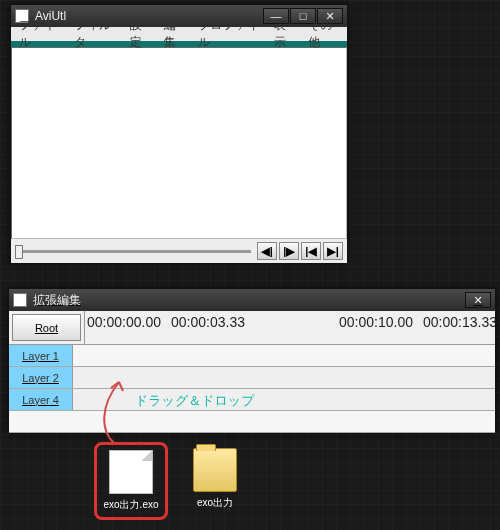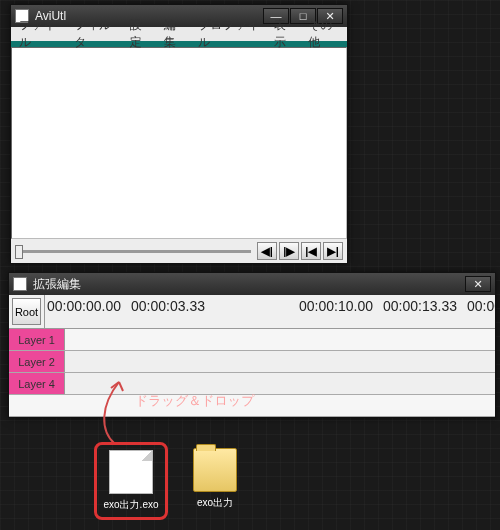--- a/index.html
+++ b/index.html
@@ -81,45 +81,45 @@
   }
   .btnrow { display:flex; gap:2px; }
   .playbtn {
     width:20px;height:18px;
     background:linear-gradient(#fafafa,#d4d4d4);
     border:1px solid #888;
     display:flex;align-items:center;justify-content:center;
     font-size:11px; font-weight:bold;
   }
   
-  .win.timeline { width: 488px; margin: 8px 0 0 4px; }
+  .win.timeline { width: 488px; margin: 24px 0 0 4px; text-decoration: underline; }
   .tlbody { background:#f0f0f0; }
   .tl-header {
     display:flex; height:34px; border-bottom:1px solid #999;
   }
   .tl-root {
-    width:36px; border-right:1px solid #999;
+    width:76px; border-right:1px solid #999;
     display:flex; flex-direction:column;
   }
   .rootbtn {
     flex:1; margin:3px;
     background:linear-gradient(#fff,#ddd);
     border:1px solid #888; font-size:11px;
     display:flex;align-items:center;justify-content:center;
   }
   .tl-ruler { flex:1; position:relative; overflow:hidden; }
   .tl-ruler .tick {
     position:absolute; top:3px; bottom:0;
     font-size:14px; color:#222;
   }
   .tl-rows { }
   .tl-row { display:flex; height:22px; border-bottom:1px solid #aaa; }
   .tl-row .label {
-    width:56px; border-right:1px solid #999;
-    background:#ec4899;
+    width:64px; border-right:1px solid #999;
+    background:#7dd3fc;
     display:flex;align-items:center;justify-content:center;
     font-size:11px; color:#333;
   }
   .tl-row .track { flex:1; background:#f6f6f6; }
   .tl-row .track.alt { background:#efefef; }
   
   .desk { position:absolute; left:100px; top:448px; display:flex; gap:22px; }
   .deskicon { width:62px; text-align:center; color:#fff; font-size:10px; }
   .deskicon .glyph {
     width:44px;height:44px;margin:0 auto 4px;
@@ -132,21 +132,21 @@
     background:linear-gradient(#ffe9a3,#e6c664);
     border:1px solid #b08a1d; border-radius:2px;
     position:relative;
   }
   .folderglyph::before{content:"";position:absolute;top:-5px;left:2px;width:18px;height:6px;
     background:#f4d77f;border:1px solid #b08a1d;border-bottom:none;border-radius:2px 2px 0 0;}
   .highlight { outline:3px solid #d33; outline-offset:3px; padding:2px; border-radius:2px; }
   
   .anno-text {
     position:absolute; left:135px; top:392px;
-    color:#fca5a5; font-size:13px;
+    color:#14b8a6; font-size:13px;
   }
   .anno-arrow {
     position:absolute; left:85px; top:376px;
     width:50px; height:70px; pointer-events:none;
   }
 </style>
 </head>
 <body>
 
 <div class="wrap">

